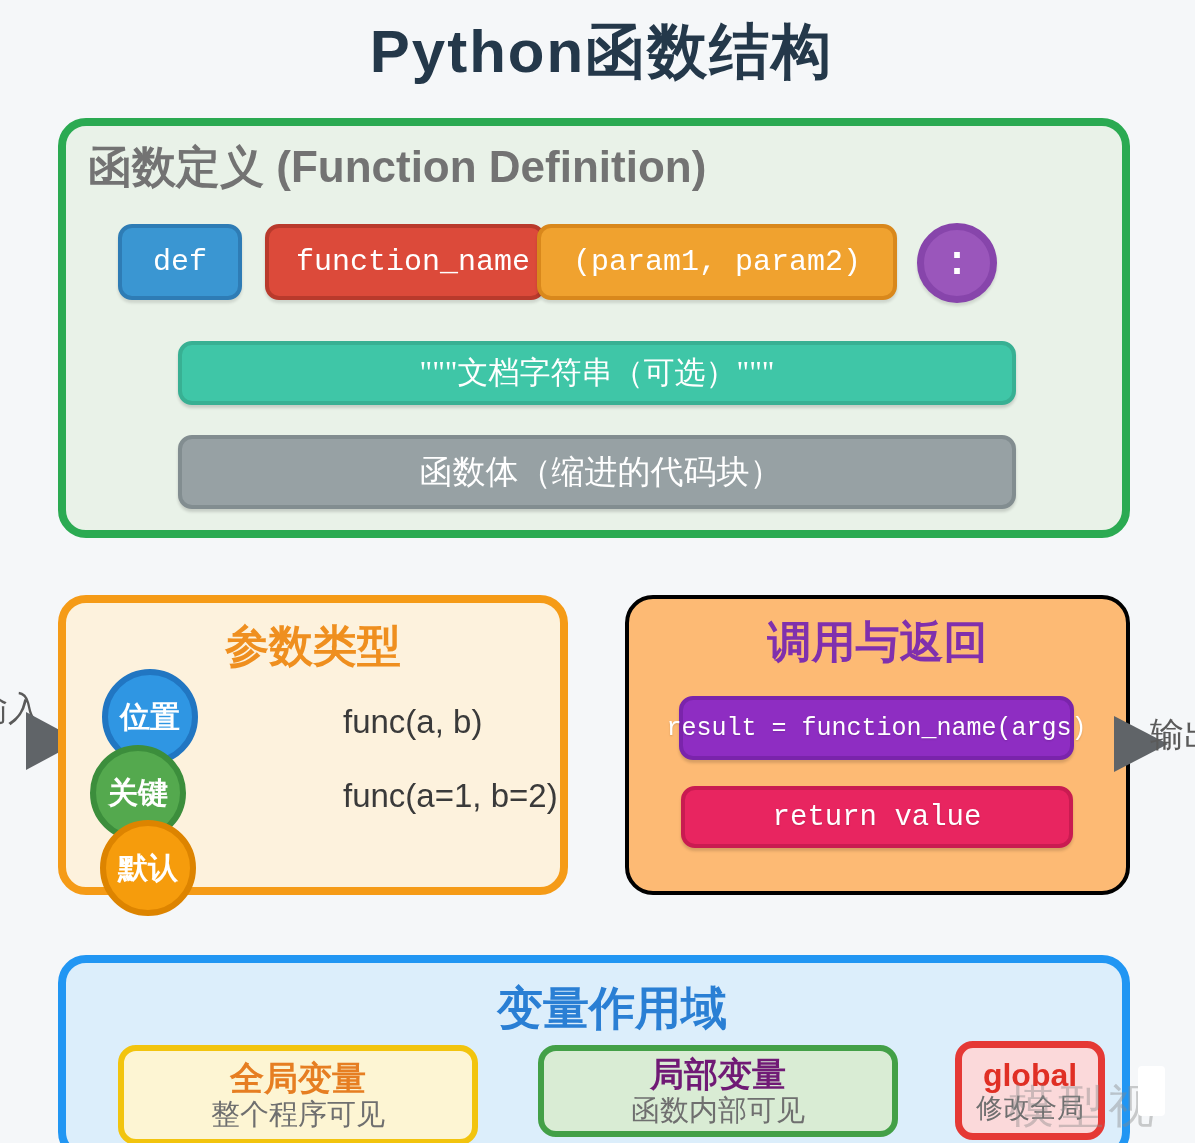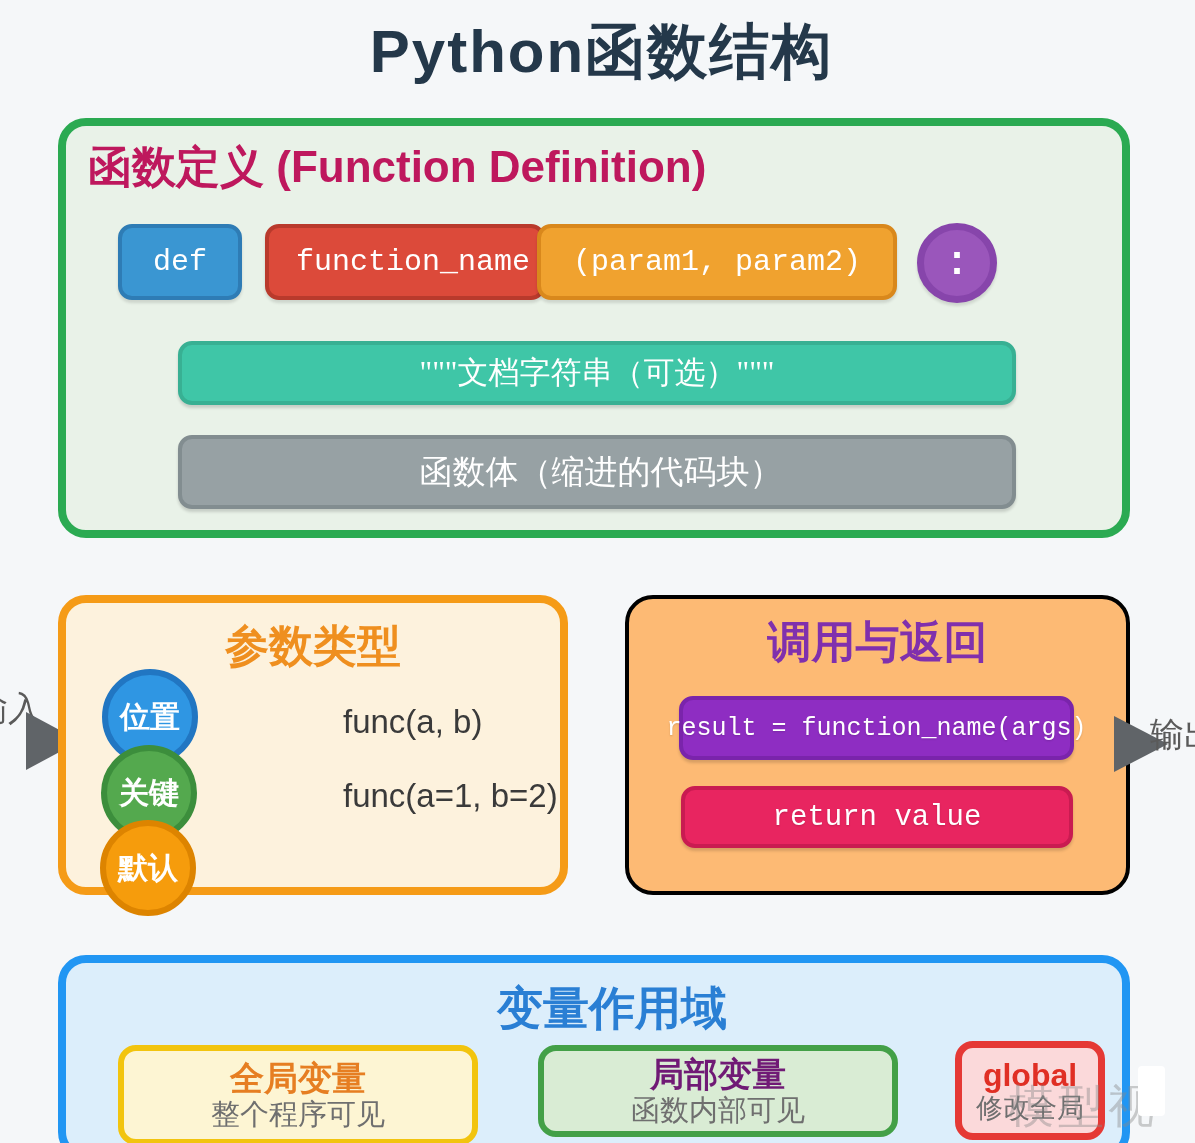--- a/index.html
+++ b/index.html
@@ -12,21 +12,21 @@
   
   .main-title{
     left:8px;right:0;top:12px;text-align:center;
     font-size:60px;font-weight:bold;color:#24384a;letter-spacing:2px;
   }
   
   .panel{box-sizing:border-box;border-radius:28px;}
   .def-panel{left:58px;top:118px;width:1072px;height:420px;
     background:#e9f2e8;border:8px solid #2baa52;}
   .panel-heading{font-weight:bold;white-space:nowrap;}
-  .def-heading{left:22px;top:12px;font-size:44px;color:#be185d;}
+  .def-heading{left:22px;top:12px;font-size:44px;color:#737373;}
   
   .token{box-sizing:border-box;border-radius:14px;display:flex;align-items:center;justify-content:center;
     color:#fff;font-family:"Liberation Mono","DejaVu Sans Mono",monospace;font-size:30px;white-space:nowrap;
     box-shadow:0 3px 3px rgba(0,0,0,.12);}
   .tok-def {left:52px; top:98px;width:124px;height:76px;background:#3a96d2;border:4px solid #2e7cb5;}
   .tok-name{left:199px;top:98px;width:280px;height:76px;background:#dc4a3a;border:4px solid #b93a2c;padding-left:16px;}
   .tok-par {left:471px;top:98px;width:360px;height:76px;background:#f0a22f;border:4px solid #d9881c;}
   .tok-colon{left:851px;top:97px;width:80px;height:80px;border-radius:50%;
     background:#9a56bb;border:7px solid #8745ab;font-size:40px;font-weight:bold;}
   .bar{box-sizing:border-box;border-radius:14px;display:flex;align-items:center;justify-content:center;
@@ -35,21 +35,21 @@
   .bar-doc {left:112px;top:215px;width:838px;height:64px;background:#3fc6a7;border:4px solid #38b093;font-size:31px;}
   .bar-body{left:112px;top:309px;width:838px;height:74px;background:#97a1a4;border:4px solid #828d90;font-size:33px;padding-left:8px;}
   
   .param-panel{left:58px;top:595px;width:510px;height:300px;
     background:#fdf2dd;border:8px solid #f59b17;}
   .param-title{left:0;right:0;top:14px;text-align:center;font-size:44px;color:#ef8f1f;}
   .badge{box-sizing:border-box;width:96px;height:96px;border-radius:50%;
     display:flex;align-items:center;justify-content:center;color:#fff;
     font-size:30px;font-weight:bold;white-space:nowrap;z-index:2;}
   .badge-pos{left:36px;top:66px; background:#2f96e3;border:6px solid #2176c2;}
-  .badge-kw {left:35px;top:142px;background:#54a94e;border:6px solid #3c8e3c;z-index:3;}
+  .badge-kw {left:24px;top:142px;background:#54a94e;border:6px solid #3c8e3c;z-index:3;}
   .badge-def{left:34px;top:217px;background:#f69c0c;border:6px solid #dd8400;z-index:4;}
   .code{left:277px;font-size:33px;color:#3a3a3a;white-space:nowrap;}
   .code-1{top:100px;}.code-2{top:174px;}.code-3{top:249px;}
   
   .call-panel{left:625px;top:595px;width:505px;height:300px;
     background:#fdba74;border:4px solid #000000;}
   .call-title{left:0;right:0;top:14px;text-align:center;font-size:44px;color:#8030ad;}
   .bar-mono{font-family:"Liberation Mono","DejaVu Sans Mono",monospace;
     text-shadow:0 1px 2px rgba(0,0,0,.15);}
   .bar-call{left:50px;top:97px;width:395px;height:64px;background:#8e2dc2;border:4px solid #7a24ab;

